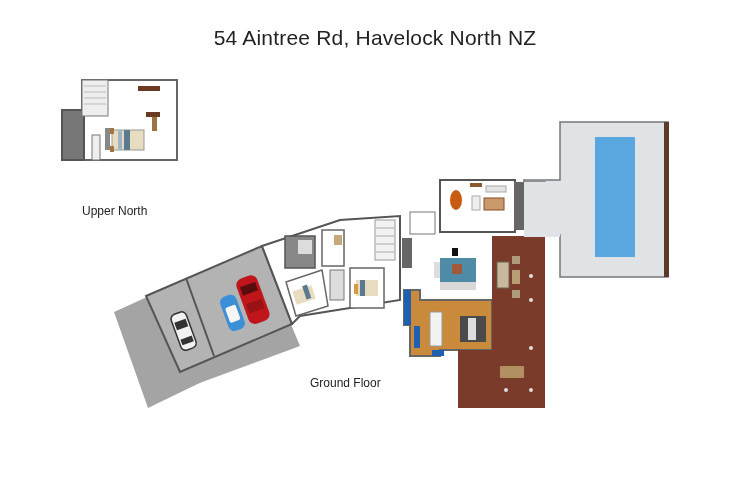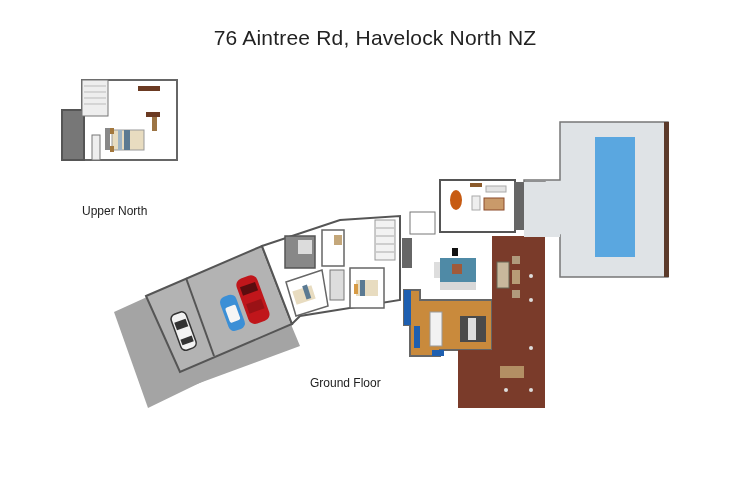--- a/index.html
+++ b/index.html
@@ -4,21 +4,21 @@
 <style>
   html,body{margin:0;padding:0;background:#ffffff;}
   body{width:750px;height:500px;position:relative;overflow:hidden;font-family:"Liberation Sans","DejaVu Sans",sans-serif;}
   .title{position:absolute;left:0;width:750px;top:26px;text-align:center;font-size:21px;color:#222;letter-spacing:0.2px;}
   .label{position:absolute;font-size:12px;color:#222;}
   svg{position:absolute;left:0;top:0;}
 </style>
 </head>
 <body>
 
-<div class="title">76 Aintree Rd, Havelock North NZ</div>
+<div class="title">54 Aintree Rd, Havelock North NZ</div>
 
 <svg width="750" height="500" viewBox="0 0 750 500">
 
   <g>
     <rect x="82" y="80" width="95" height="80" fill="#fff" stroke="#666" stroke-width="2"></rect>
     <rect x="62" y="110" width="22" height="50" fill="#777" stroke="#555" stroke-width="2"></rect>
     <rect x="82" y="80" width="26" height="36" fill="#eee" stroke="#777" stroke-width="1"></rect>
     <g stroke="#bbb" stroke-width="1">
       <line x1="84" y1="86" x2="106" y2="86"></line>
         <line x1="84" y1="92" x2="106" y2="92"></line>

